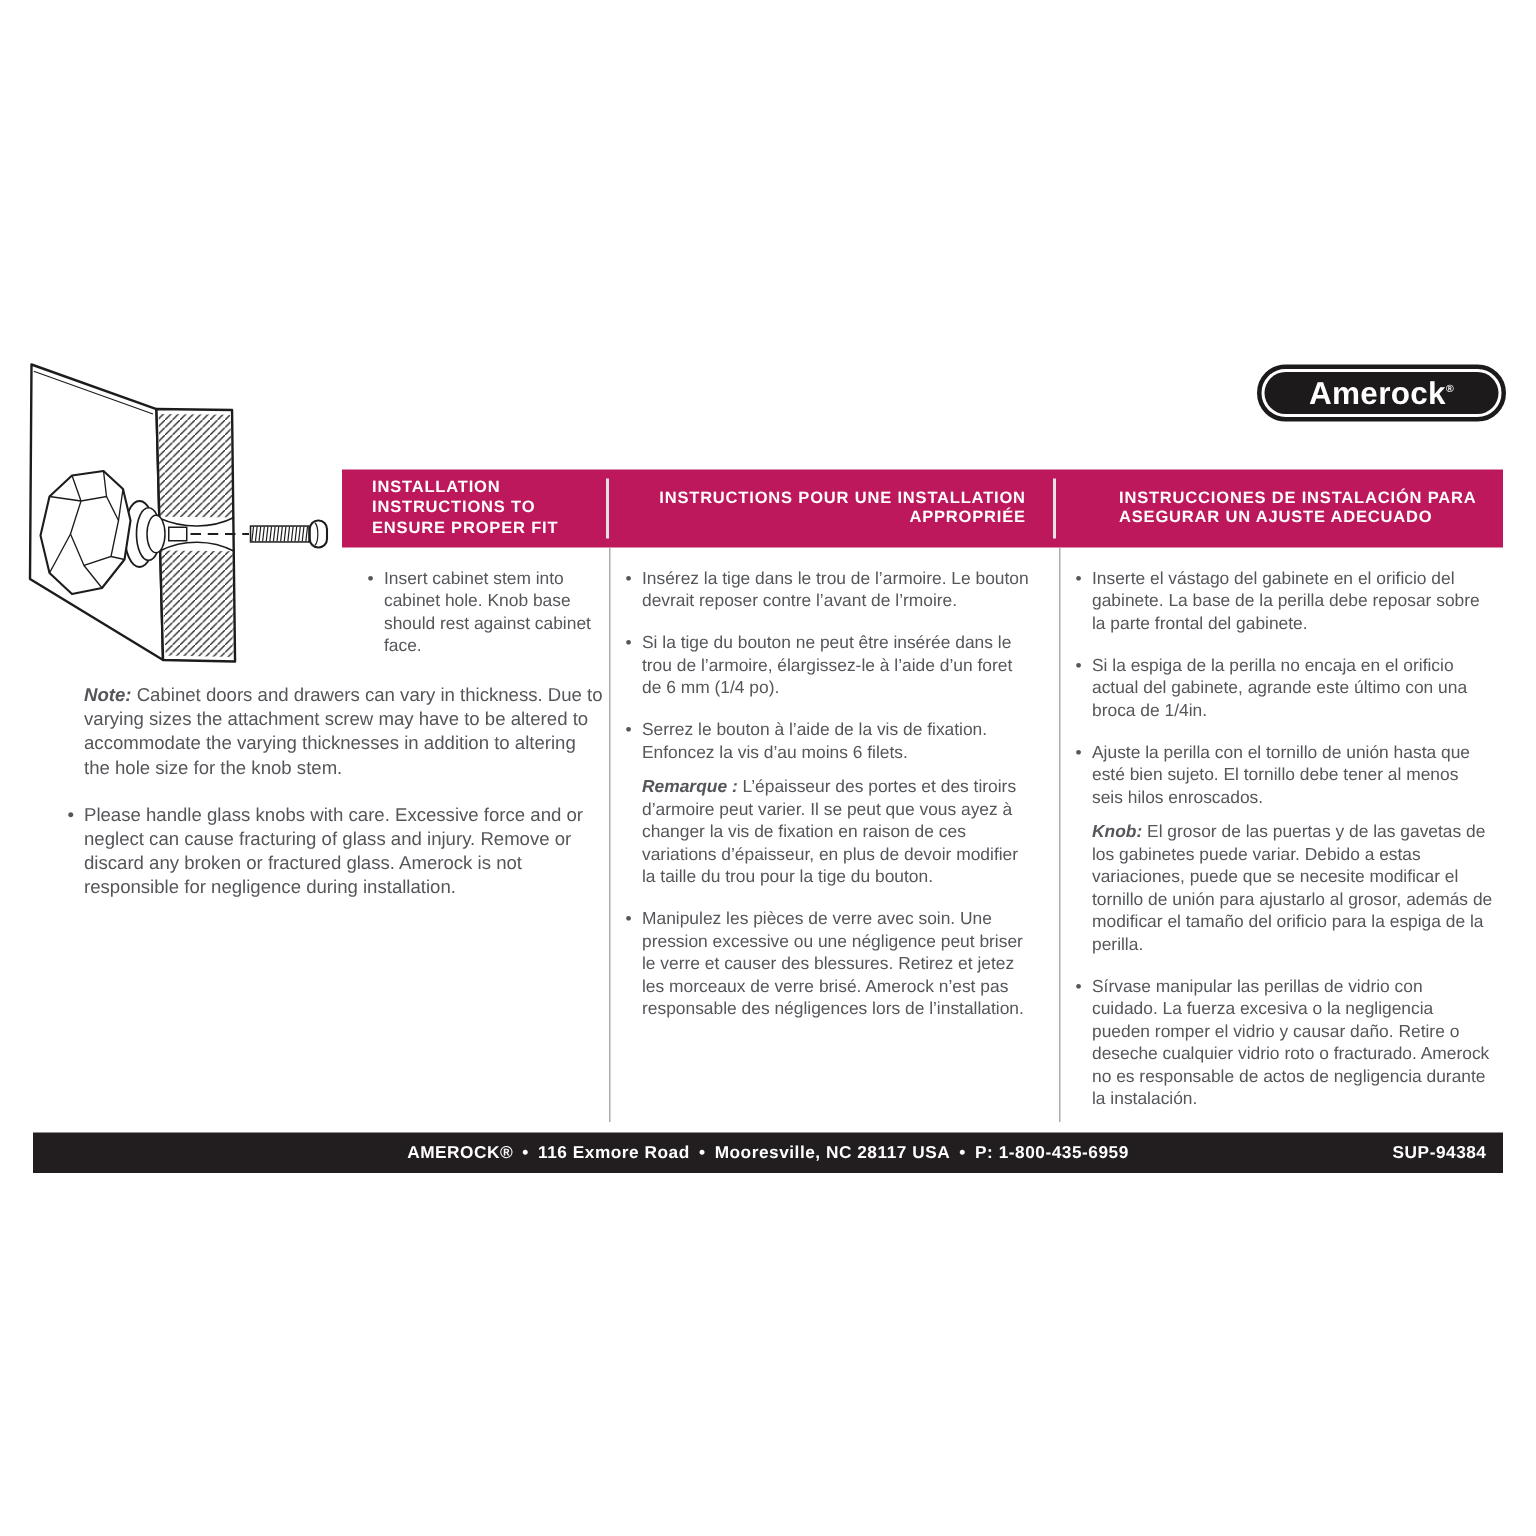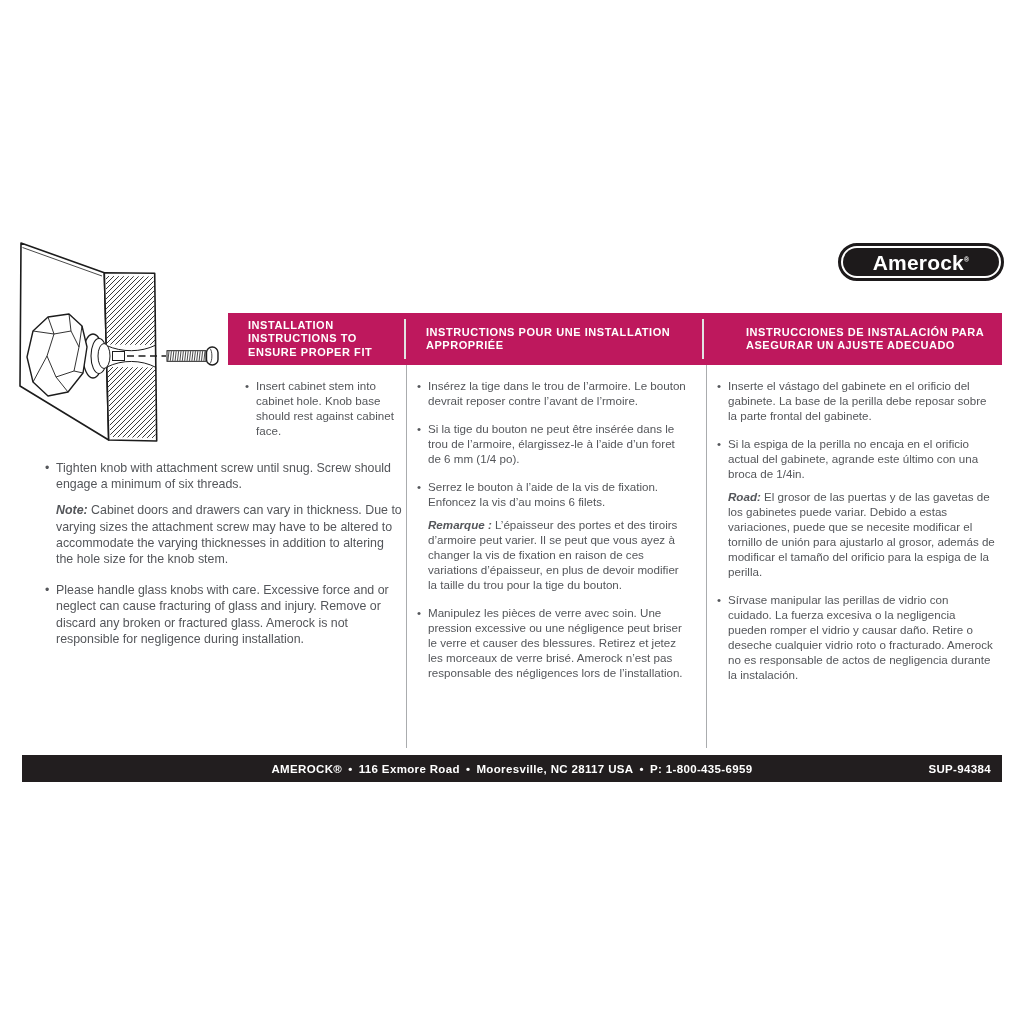--- a/index.html
+++ b/index.html
@@ -59,21 +59,21 @@
     padding-left: 20px;
     color: #ffffff;
     font-weight: bold;
     font-size: 11px;
     letter-spacing: 0.55px;
     line-height: 13.5px;
   }
   .hc-en { width: 177px; }
   .hc-en .hdr-txt { width: 138px; }
   .hc-fr { width: 298px; }
-  .hc-fr .hdr-txt { width: 258px; }
+  .hc-fr .hdr-txt { width: 258px; text-align: right; }
   .hc-es { flex: 1; padding-left: 42px; }
   .hc-es .hdr-txt { width: 256px; }
   .hdr-sep {
     width: 2px;
     background: #e3e3e3;
     margin: 6px 0;
   }
 
   
   .col-divider {
@@ -194,37 +194,37 @@
   </div>
 
   <div class="col-divider cd-1"></div>
   <div class="col-divider cd-2"></div>
 
   <div class="body-col col-en">
     <p class="bullet">Insert cabinet stem into cabinet hole. Knob base should rest against cabinet face.</p>
   </div>
 
   <div class="left-notes">
-    <p class="bullet">Tighten knob with attachment screw until snug. Screw should engage a minimum of six threads.</p>
     <p class="note"><b>Note:</b><span> Cabinet doors and drawers can vary in thickness. Due to varying sizes the attachment screw may have to be altered to accommodate the varying thicknesses in addition to altering the hole size for the knob stem.</span></p>
     <p class="bullet">Please handle glass knobs with care. Excessive force and or neglect can cause fracturing of glass and injury. Remove or discard any broken or fractured glass. Amerock is not responsible for negligence during installation.</p>
   </div>
 
   <div class="body-col col-fr">
     <p class="bullet">Insérez la tige dans le trou de l’armoire. Le bouton devrait reposer contre l’avant de l’rmoire.</p>
     <p class="bullet">Si la tige du bouton ne peut être insérée dans le trou de l’armoire, élargissez-le à l’aide d’un foret de 6 mm (1/4 po).</p>
     <p class="bullet">Serrez le bouton à l’aide de la vis de fixation. Enfoncez la vis d’au moins 6 filets.</p>
     <p class="note"><b>Remarque :</b><span> L’épaisseur des portes et des tiroirs d’armoire peut varier. Il se peut que vous ayez à changer la vis de fixation en raison de ces variations d’épaisseur, en plus de devoir modifier la taille du trou pour la tige du bouton.</span></p>
     <p class="bullet">Manipulez les pièces de verre avec soin. Une pression excessive ou une négligence peut briser le verre et causer des blessures. Retirez et jetez les morceaux de verre brisé. Amerock n’est pas responsable des négligences lors de l’installation.</p>
   </div>
 
   <div class="body-col col-es">
     <p class="bullet">Inserte el vástago del gabinete en el orificio del gabinete. La base de la perilla debe reposar sobre la parte frontal del gabinete.</p>
     <p class="bullet">Si la espiga de la perilla no encaja en el orificio actual del gabinete, agrande este último con una broca de 1/4in.</p>
-    <p class="note"><b>Road:</b><span> El grosor de las puertas y de las gavetas de los gabinetes puede variar. Debido a estas variaciones, puede que se necesite modificar el tornillo de unión para ajustarlo al grosor, además de modificar el tamaño del orificio para la espiga de la perilla.</span></p>
+    <p class="bullet">Ajuste la perilla con el tornillo de unión hasta que esté bien sujeto. El tornillo debe tener al menos seis hilos enroscados.</p>
+    <p class="note"><b>Knob:</b><span> El grosor de las puertas y de las gavetas de los gabinetes puede variar. Debido a estas variaciones, puede que se necesite modificar el tornillo de unión para ajustarlo al grosor, además de modificar el tamaño del orificio para la espiga de la perilla.</span></p>
     <p class="bullet">Sírvase manipular las perillas de vidrio con cuidado. La fuerza excesiva o la negligencia pueden romper el vidrio y causar daño. Retire o deseche cualquier vidrio roto o fracturado. Amerock no es responsable de actos de negligencia durante la instalación.</p>
   </div>
 
   <div class="footer-bar">
     <span>AMEROCK® • 116 Exmore Road • Mooresville, NC 28117 USA • P: 1-800-435-6959</span>
     <span class="footer-code">SUP-94384</span>
   </div>
 
 </div>
 

